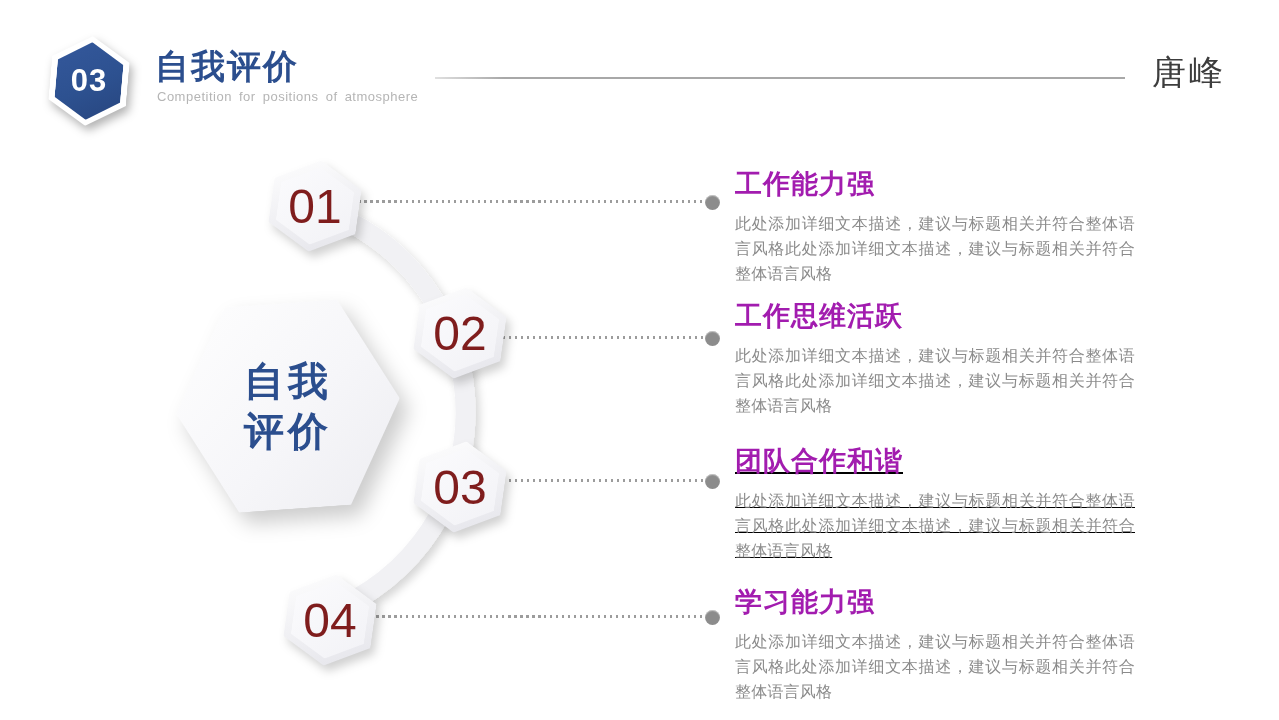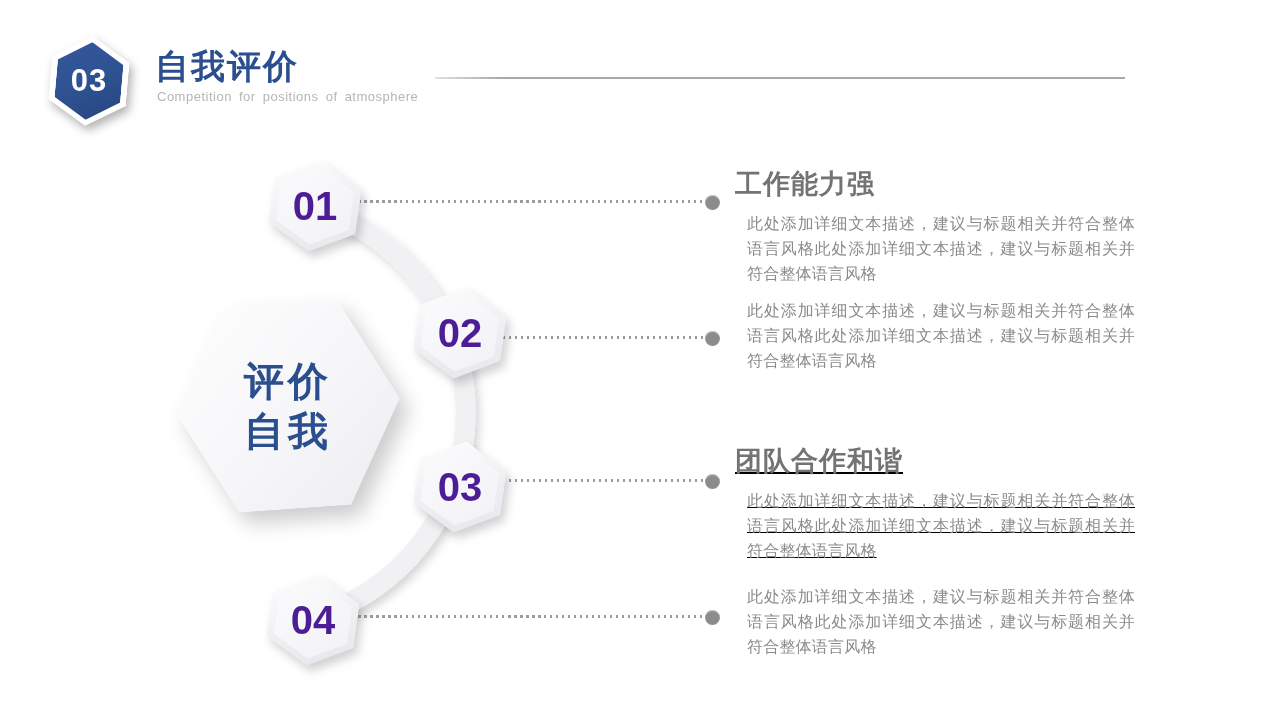--- a/index.html
+++ b/index.html
@@ -40,81 +40,82 @@
   .big-hex-label { position:absolute; inset:0; z-index:3; display:flex; flex-direction:column;
       align-items:center; justify-content:center; color:#2b4e8e; font-size:40px; font-weight:bold;
       line-height:50px; letter-spacing:4px; }
 
   
   .item-hex { position:absolute; width:88px; height:92px; z-index:3;
               filter:drop-shadow(4px 6px 5px rgba(0,0,0,0.18)); }
   .item-hex-ring { position:absolute; inset:0; background:linear-gradient(155deg,#ffffff 0%,#f2f2f5 45%,#e4e4ea 100%); transform:rotate(8deg); }
   .item-hex-face { position:absolute; inset:7px; background:linear-gradient(135deg,#fbfbfd 0%,#f2f2f6 100%); transform:rotate(8deg); }
   .item-hex-num { position:absolute; inset:0; z-index:2; display:flex; align-items:center;
-      justify-content:center; color:#4c1d95; font-size:40px; letter-spacing:0px;font-weight:bold; }
+      justify-content:center; color:#7f1d1d; font-size:48px; letter-spacing:0px; }
 
   
   .dotline { position:absolute; height:3px; z-index:2;
       background-image:repeating-linear-gradient(90deg,#9c9c9c 0 2.5px,transparent 2.5px 6px); }
   .end-dot { position:absolute; width:15px; height:15px; border-radius:50%; z-index:2;
       background:#8c8c8c; box-shadow:inset 0 1px 1px rgba(255,255,255,0.5); }
 
   
   .tblock { position:absolute; left:735px; width:400px; z-index:2; }
-  .tblock-title { font-size:27px; font-weight:bold; color:#737373; letter-spacing:1px; margin-bottom:9px; }
+  .tblock-title { font-size:27px; font-weight:bold; color:#a21caf; letter-spacing:1px; margin-bottom:9px; }
   .tblock-body { font-size:16px; line-height:25px; color:#8b8b8b; letter-spacing:0.2px;
-      text-align:justify;margin-left:12px; }
+      text-align:justify; }
 </style>
 </head>
 <body>
 
 <div class="slide">
 
   <div class="badge">
     <div class="badge-white hex-pointy"></div>
     <div class="badge-blue hex-pointy"></div>
     <div class="badge-num">03</div>
   </div>
   <div class="header-title">自我评价</div>
   <div class="header-sub">Competition for positions of atmosphere</div>
   <div class="divider"></div>
+  <div class="presenter">唐峰</div>
 
   <svg class="arc-svg" width="1279" height="720">
     <defs>
       <filter id="arcShadow" x="-20%" y="-20%" width="140%" height="140%">
         <feDropShadow dx="4" dy="5" stdDeviation="4" flood-color="#000000" flood-opacity="0.16"></feDropShadow>
       </filter>
     </defs>
     <path d="M 315 208 A 214 214 0 0 1 311 618" fill="none" stroke="#f1f1f4" stroke-width="20" stroke-linecap="round" filter="url(#arcShadow)"></path>
   </svg>
 
   <div class="big-hex">
     <div class="big-hex-face"></div>
     <div class="big-hex-label">
+      <div>自我</div>
       <div>评价</div>
-      <div>自我</div>
     </div>
   </div>
 
   <div class="item-hex" style="left:271px; top:160px;">
     <div class="item-hex-ring hex-pointy"></div>
     <div class="item-hex-face hex-pointy"></div>
     <div class="item-hex-num">01</div>
   </div>
   <div class="item-hex" style="left:416px; top:287px;">
     <div class="item-hex-ring hex-pointy"></div>
     <div class="item-hex-face hex-pointy"></div>
     <div class="item-hex-num">02</div>
   </div>
   <div class="item-hex" style="left:416px; top:441px;">
     <div class="item-hex-ring hex-pointy"></div>
     <div class="item-hex-face hex-pointy"></div>
     <div class="item-hex-num">03</div>
   </div>
-  <div class="item-hex" style="left:269px; top:574px;">
+  <div class="item-hex" style="left:286px; top:574px;">
     <div class="item-hex-ring hex-pointy"></div>
     <div class="item-hex-face hex-pointy"></div>
     <div class="item-hex-num">04</div>
   </div>
 
   <div class="dotline" style="left:352px; top:200px; width:352px;"></div>
   <div class="end-dot" style="left:705px; top:195px;"></div>
 
   <div class="dotline" style="left:503px; top:336px; width:201px;"></div>
   <div class="end-dot" style="left:705px; top:331px;"></div>
@@ -123,23 +124,25 @@
   <div class="end-dot" style="left:705px; top:474px;"></div>
 
   <div class="dotline" style="left:352px; top:615px; width:352px;"></div>
   <div class="end-dot" style="left:705px; top:610px;"></div>
 
   <div class="tblock" style="top:166px;">
     <div class="tblock-title">工作能力强</div>
     <div class="tblock-body">此处添加详细文本描述，建议与标题相关并符合整体语言风格此处添加详细文本描述，建议与标题相关并符合整体语言风格</div>
   </div>
   <div class="tblock" style="top:298px;">
+    <div class="tblock-title">工作思维活跃</div>
     <div class="tblock-body">此处添加详细文本描述，建议与标题相关并符合整体语言风格此处添加详细文本描述，建议与标题相关并符合整体语言风格</div>
   </div>
   <div class="tblock" style="top:443px;text-decoration:underline;">
     <div class="tblock-title">团队合作和谐</div>
     <div class="tblock-body">此处添加详细文本描述，建议与标题相关并符合整体语言风格此处添加详细文本描述，建议与标题相关并符合整体语言风格</div>
   </div>
   <div class="tblock" style="top:584px;">
+    <div class="tblock-title">学习能力强</div>
     <div class="tblock-body">此处添加详细文本描述，建议与标题相关并符合整体语言风格此处添加详细文本描述，建议与标题相关并符合整体语言风格</div>
   </div>
 
 </div>
 
 </body></html>

